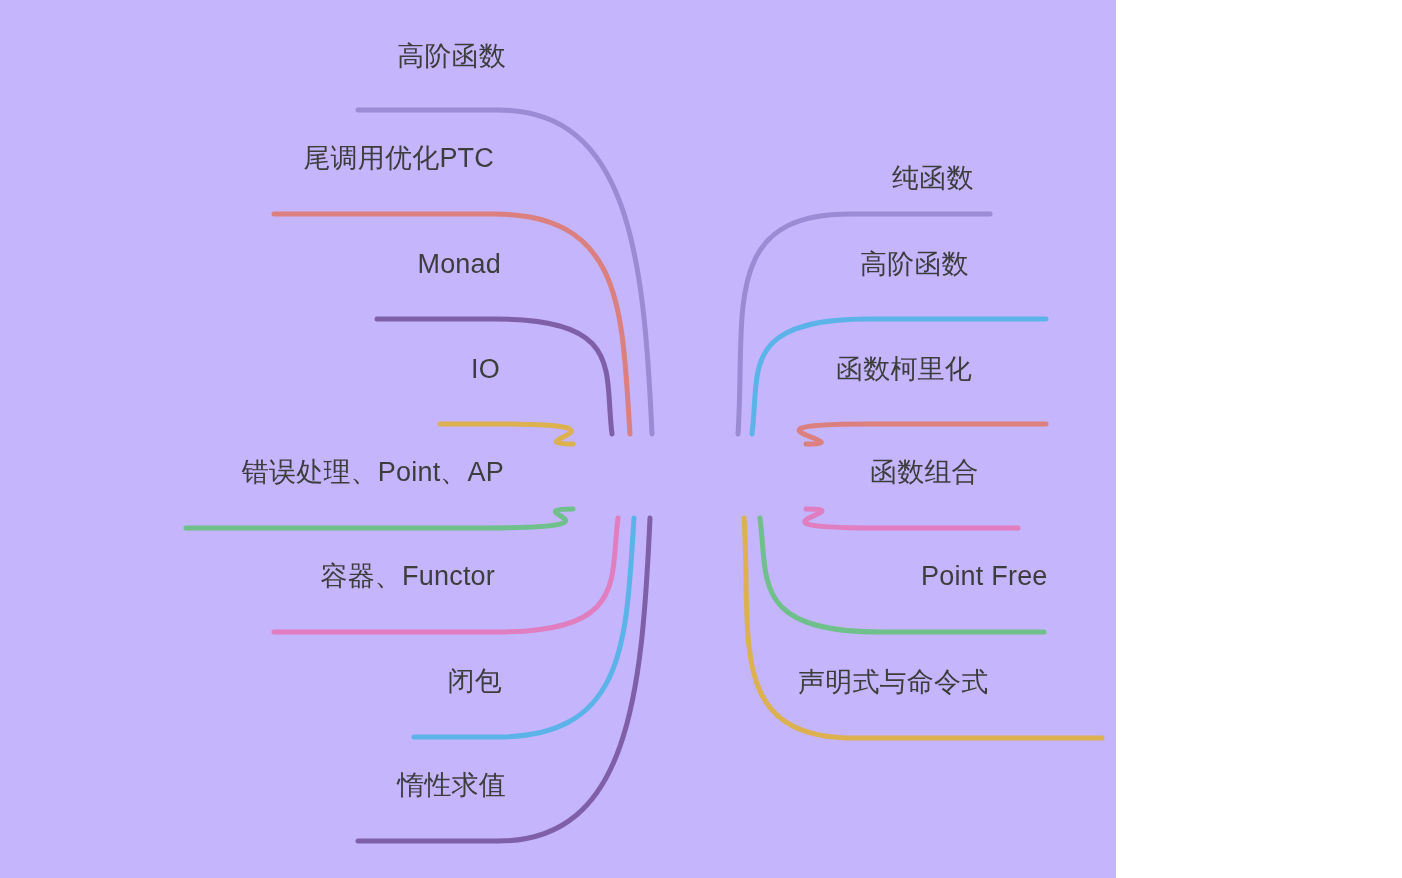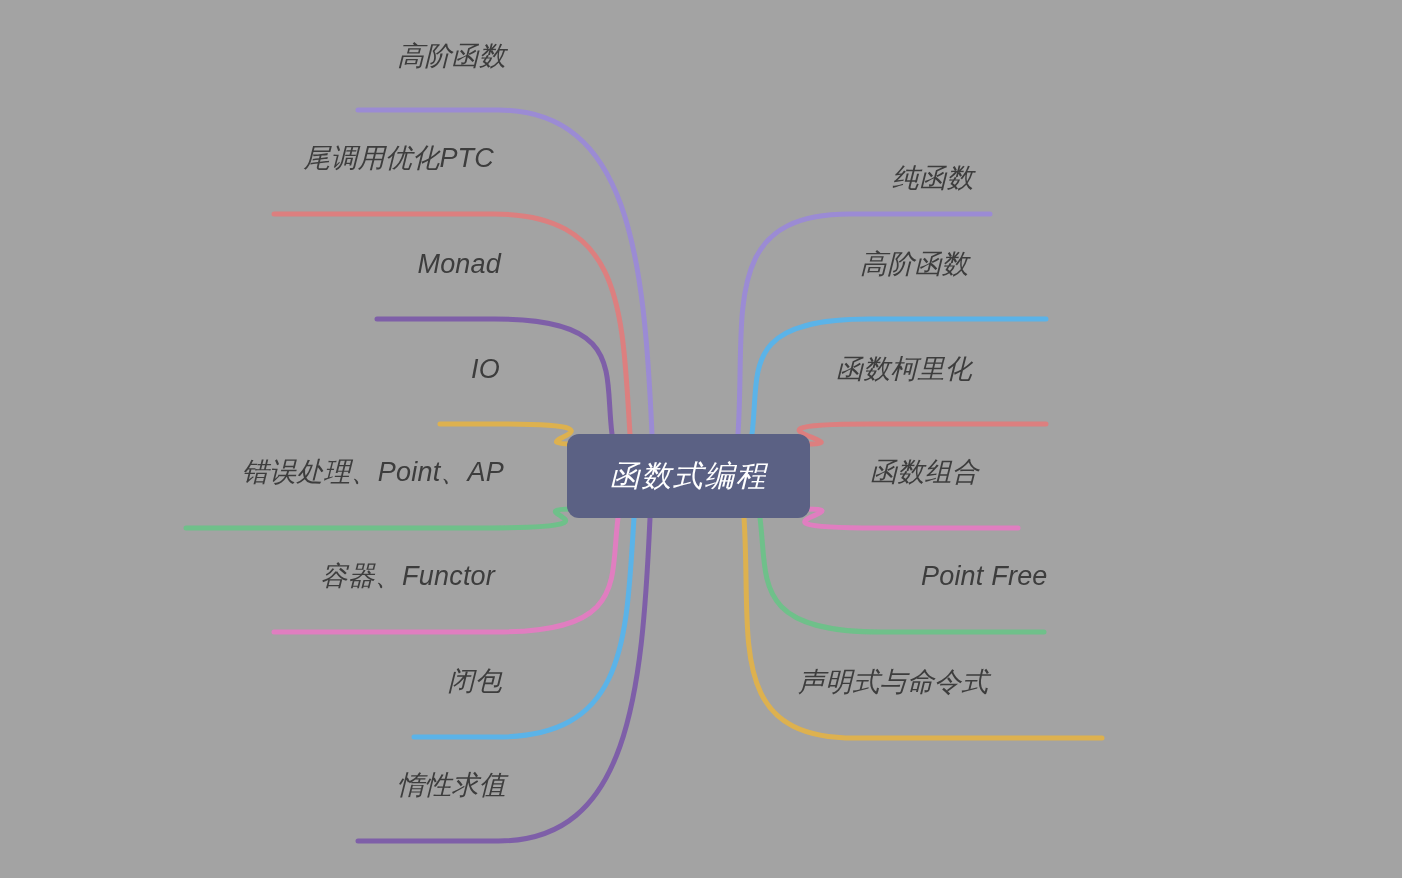--- a/index.html
+++ b/index.html
@@ -5,25 +5,24 @@
   html, body {
     margin: 0;
     padding: 0;
     background: #ffffff;
   }
   body {
     font-family: "Liberation Sans", "DejaVu Sans", sans-serif;
   }
   #mindmap {
     position: relative;
-    width: 1402px;
+    width: 1116px;
     height: 878px;
-    background: #a3a3a3;
+    background: #c4b5fd;
     overflow: hidden;
-    font-style: italic;
   }
   #branch-canvas {
     position: absolute;
     left: 0;
     top: 0;
     width: 1402px;
     height: 878px;
   }
   .branch-label {
     position: absolute;
@@ -91,17 +90,14 @@
       <div class="branch-label left" style="left: 414px; top: 667px; width: 88px; color: rgb(61, 61, 61);">闭包</div>
       <div class="branch-label left" style="left: 358px; top: 771px; width: 148px; color: rgb(61, 61, 61);">惰性求值</div>
       <div class="branch-label right" style="left: 892px; top: 144px; width: 148px; color: rgb(61, 61, 61); margin-top: 20px;">纯函数</div>
       <div class="branch-label right" style="left: 860px; top: 250px; width: 186px; color: rgb(61, 61, 61);">高阶函数</div>
       <div class="branch-label right" style="left: 836px; top: 355px; width: 186px; color: rgb(61, 61, 61);">函数柯里化</div>
       <div class="branch-label right" style="left: 870px; top: 458px; width: 148px; color: rgb(61, 61, 61);">函数组合</div>
       <div class="branch-label right" style="left: 873px; top: 562px; width: 171px; color: rgb(61, 61, 61); margin-left: 48px;">Point Free</div>
       <div class="branch-label right" style="left: 798px; top: 668px; width: 260px; color: rgb(61, 61, 61);">声明式与命令式</div>
     </div>
 
-  <div id="central-node">
-    <span id="central-node-label">函数式编程</span>
-  </div>
 
 </div>
 
 </body></html>

